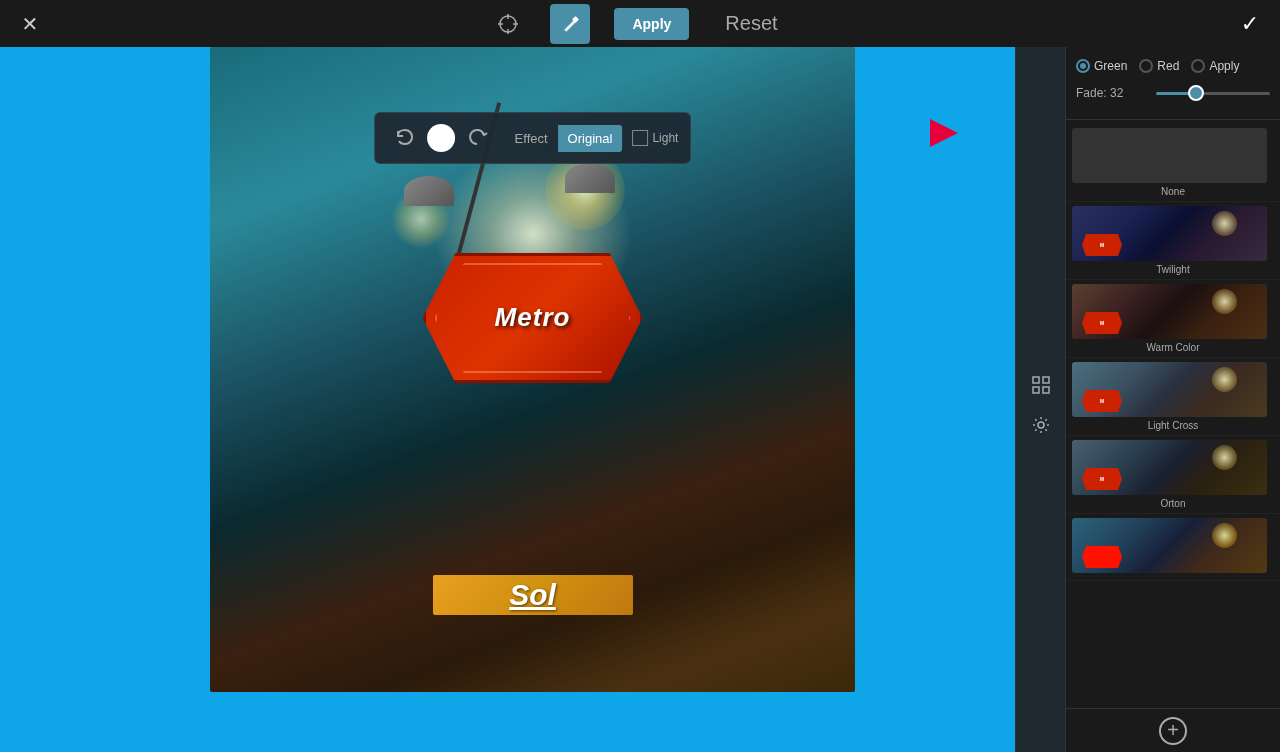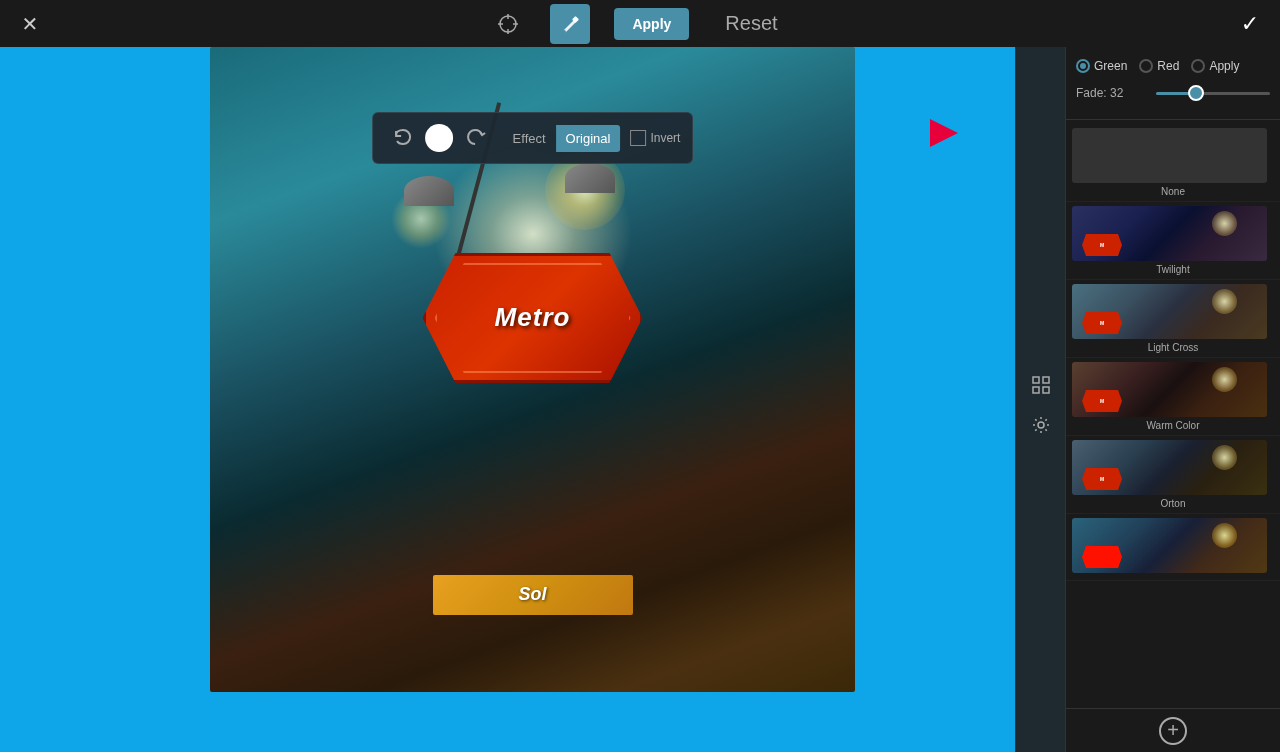--- a/index.html
+++ b/index.html
@@ -188,24 +188,25 @@
       background: linear-gradient(135deg, #e8a020, #d09010, #c07810);
       width: 200px;
       height: 40px;
       display: flex;
       align-items: center;
       justify-content: center;
       border-radius: 2px;
     }
     .sol-text {
       color: #fff;
-      font-size: 18px;
+      font-size: 30px;
       font-weight: bold;
       font-style: italic;
       text-shadow: 1px 1px 3px rgba(0,0,0,0.6);
+      text-decoration: underline;
     }
     .lamp-post {
       position: absolute;
       top: 8%;
       left: 40%;
       width: 4px;
       height: 35%;
       background: #333;
       transform: rotate(15deg);
     }
@@ -611,21 +612,21 @@
         <path d="M16 7 C15 4 12 2 9 2 C5 2 2 5 2 9 C2 13 5 16 9 16" stroke="#aaa" stroke-width="2" fill="none"></path>
         <polyline points="14,4 16,7 19,5" stroke="#aaa" stroke-width="2" fill="none"></polyline>
       </svg>
     </div>
     <div class="effect-original-group">
       <button class="effect-btn">Effect</button>
       <button class="original-btn">Original</button>
     </div>
     <div class="invert-group">
       <div class="invert-checkbox"></div>
-      <span class="invert-label">Invert</span>
+      <span class="invert-label">Light</span>
     </div>
   </div>
 
   <div class="main-image">
     <div class="metro-bg">
       <div class="metro-glow-center"></div>
       <div class="lamp-post"></div>
       <div class="lamp-glow-left"></div>
       <div class="lamp-head-left"></div>
       <div class="lamp-glow-right"></div>
@@ -708,40 +709,40 @@
           <div class="fthumb-sign">
               <span class="fthumb-text">M</span>
             </div>
         </div>
       </div>
       <span class="filter-name">Twilight</span>
     </div>
 
     <div class="filter-item">
       <div class="filter-thumb">
+        <div class="filter-base-img" style="background: linear-gradient(135deg, #5a4030 0%, #3a2020 30%, #1a1010 50%, #3a2010 70%, #4a3010 100%);">
+          <div class="fthumb-glow"></div>
+          <div class="fthumb-sign">
+              <span class="fthumb-text">M</span>
+            </div>
+        </div>
+      </div>
+      <span class="filter-name">Warm Color</span>
+    </div>
+
+    <div class="filter-item">
+      <div class="filter-thumb">
         <div class="filter-base-img" style="background: linear-gradient(135deg, #4a7080 0%, #3a5060 30%, #2a3040 50%, #3a2a20 70%, #4a3a20 100%);">
           <div class="fthumb-glow"></div>
           <div class="fthumb-sign">
               <span class="fthumb-text">M</span>
             </div>
         </div>
       </div>
       <span class="filter-name">Light Cross</span>
-    </div>
-
-    <div class="filter-item">
-      <div class="filter-thumb">
-        <div class="filter-base-img" style="background: linear-gradient(135deg, #5a4030 0%, #3a2020 30%, #1a1010 50%, #3a2010 70%, #4a3010 100%);">
-          <div class="fthumb-glow"></div>
-          <div class="fthumb-sign">
-              <span class="fthumb-text">M</span>
-            </div>
-        </div>
-      </div>
-      <span class="filter-name">Warm Color</span>
     </div>
 
 
     <div class="filter-item">
       <div class="filter-thumb">
         <div class="filter-base-img" style="background: linear-gradient(135deg, #4a6070 0%, #2a4050 30%, #1a2030 50%, #2a2010 70%, #3a3010 100%);">
           <div class="fthumb-glow"></div>
           <div class="fthumb-sign">
               <span class="fthumb-text">M</span>
             </div>

